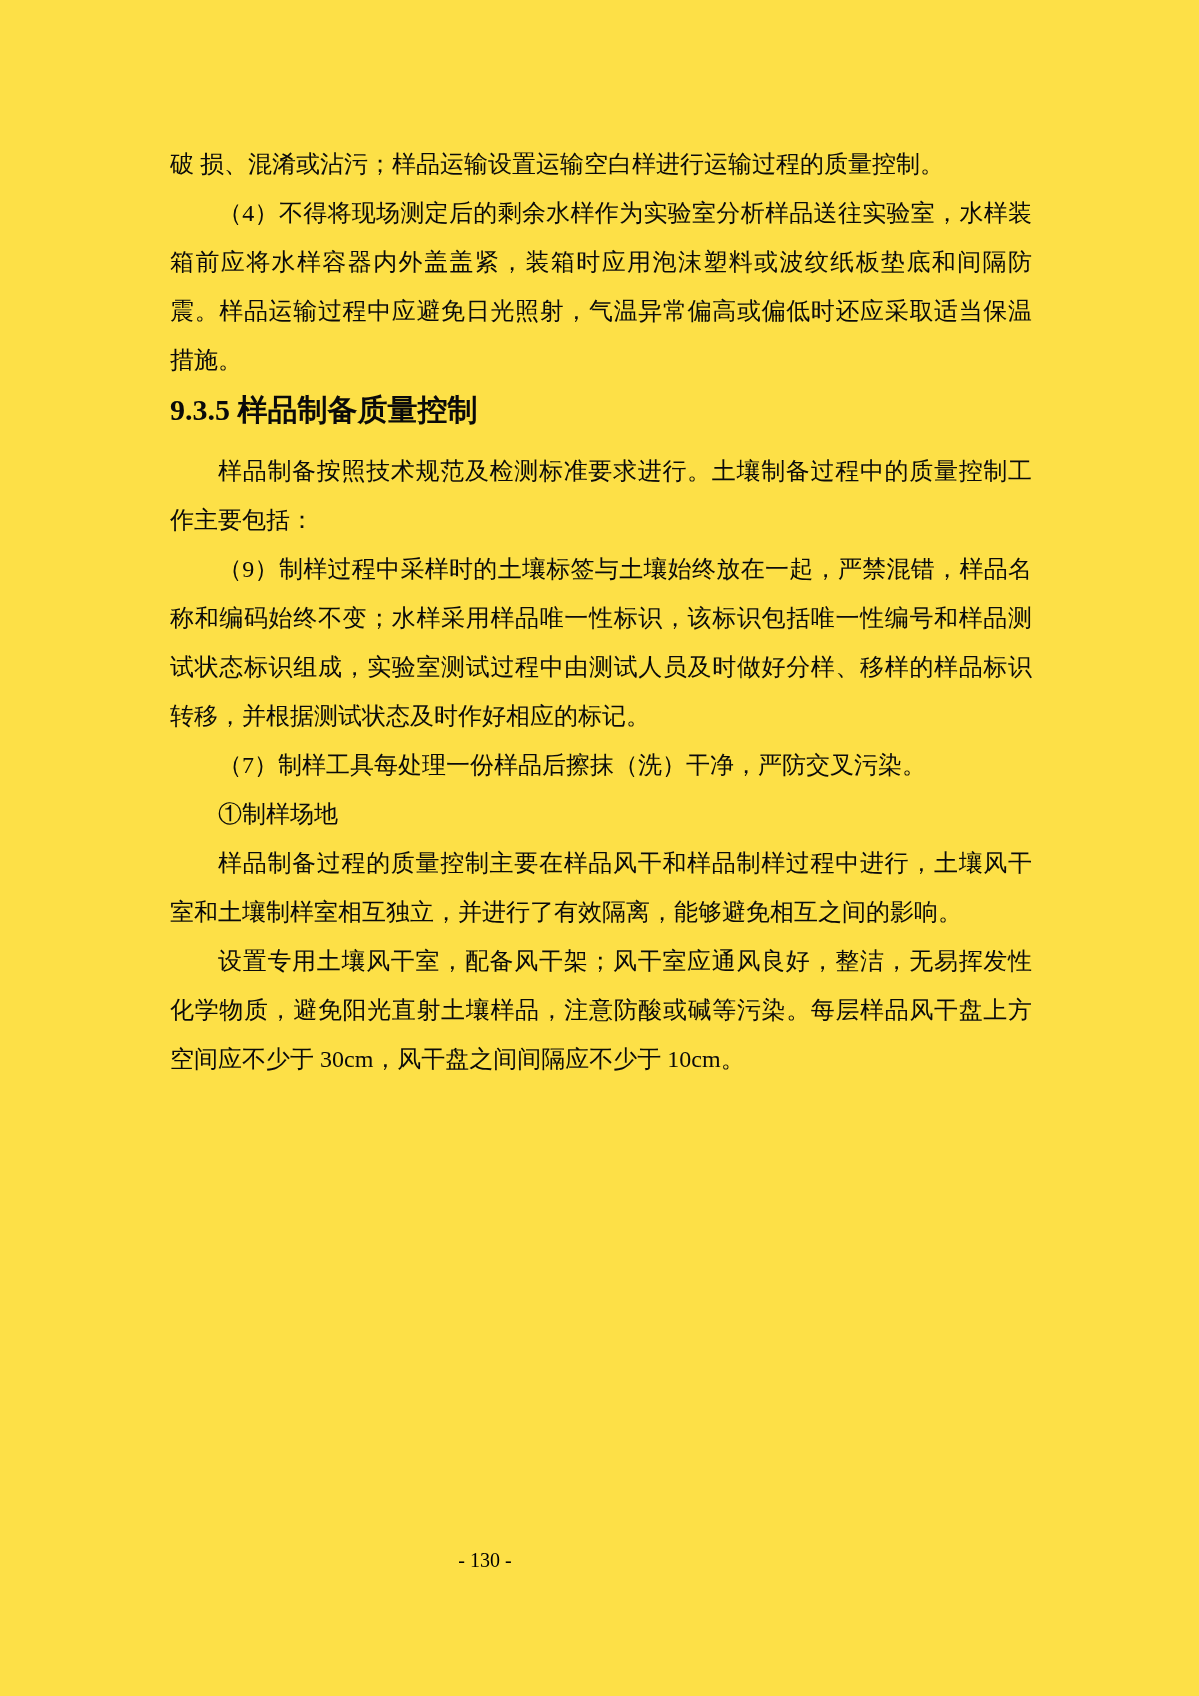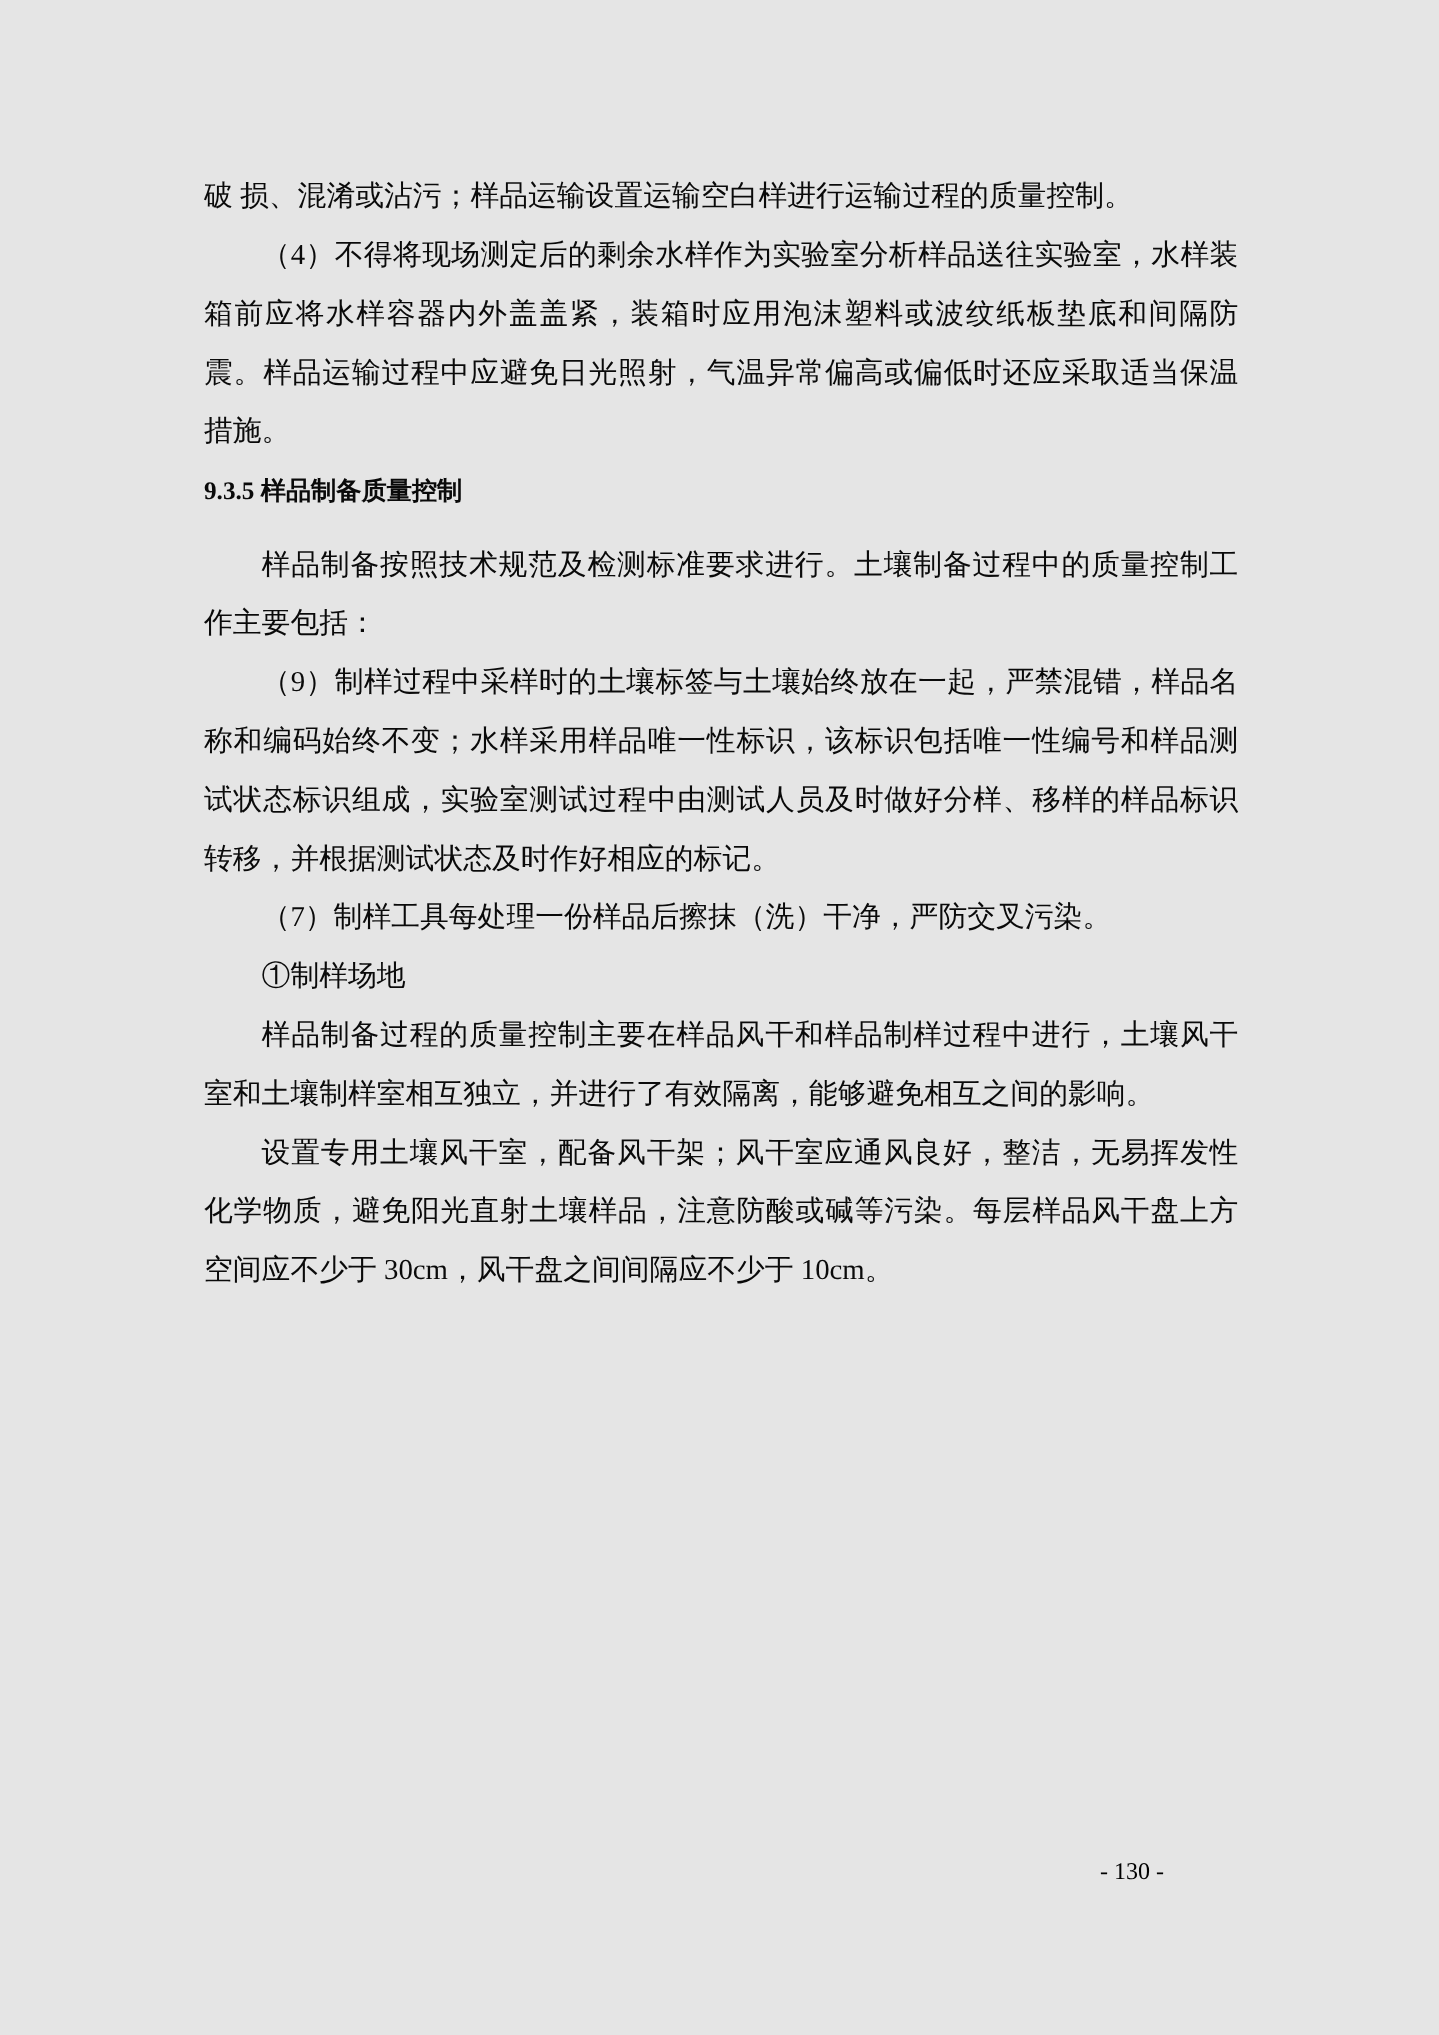--- a/index.html
+++ b/index.html
@@ -11,21 +11,21 @@
     height: 1696px;
     background: #ffffff;
     color: #0a0a0a;
     font-family: "Liberation Serif", "DejaVu Serif", serif;
     position: relative;
     overflow: hidden;
   }
   .page {
     position: absolute;
     inset: 0;
-    background: #e5e5e5;
+    background: #fde047;
   }
   .content {
     position: absolute;
     left: 170px;
     top: 140px;
     width: 862px;
   }
   .para {
     margin: 0;
     font-size: 24px;
@@ -35,32 +35,32 @@
     word-break: break-all;
   }
   .para.cont {
     text-indent: 0;
   }
   .para.bold {
     font-weight: bold;
   }
   .heading {
     margin: 0 0 13px 0;
-    font-size: 21px;
+    font-size: 30px;
     line-height: 49px;
     font-weight: bold;
     text-indent: 0;
     text-align: left;
   }
   .footer {
     position: absolute;
     top: 1547px;
     left: 0;
     width: 970px;
-    text-align: right;
+    text-align: center;
     font-size: 20px;
     line-height: 26px;
     color: #000000;
     font-family: "Liberation Serif", "DejaVu Serif", serif;
   }
 </style>
 </head>
 <body>
 
 <div class="page">

